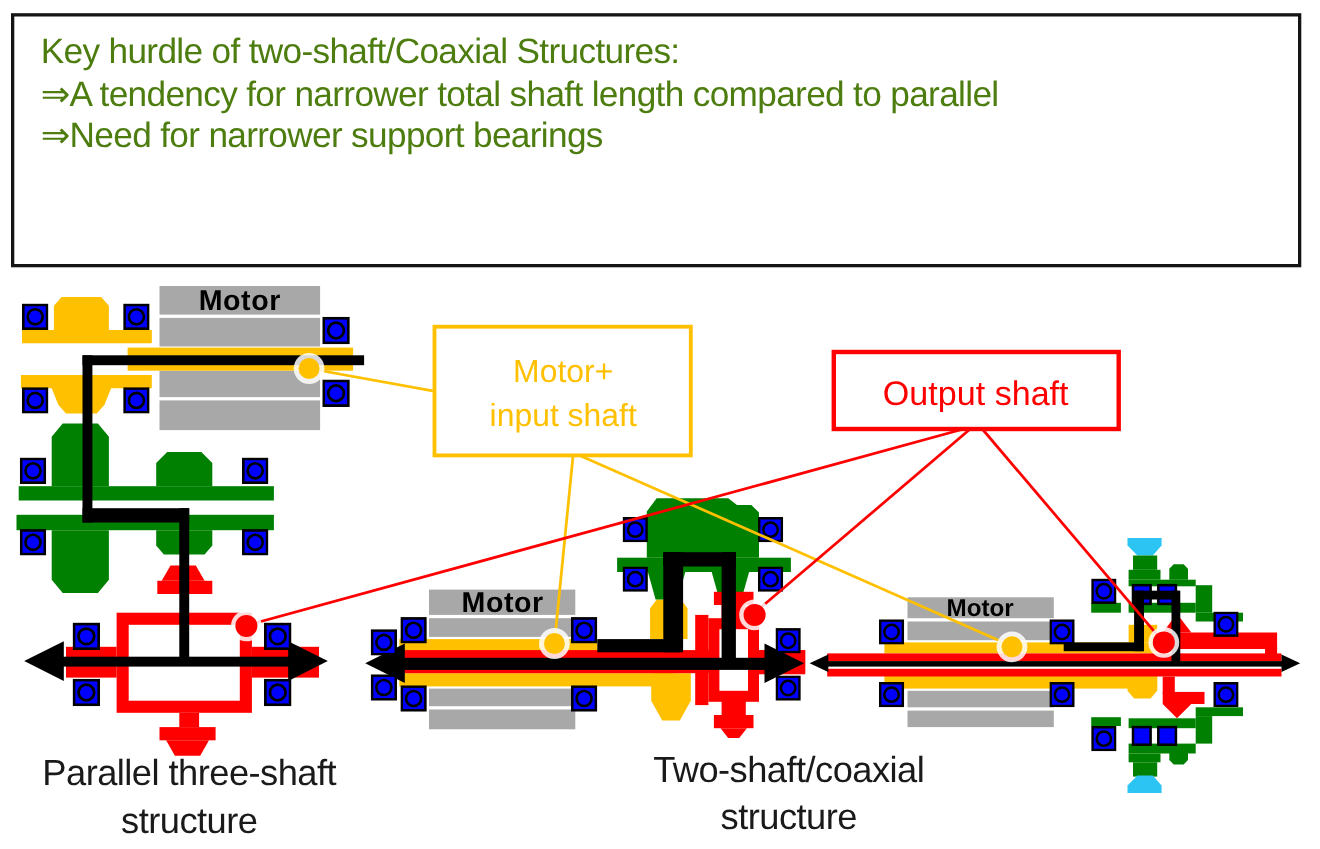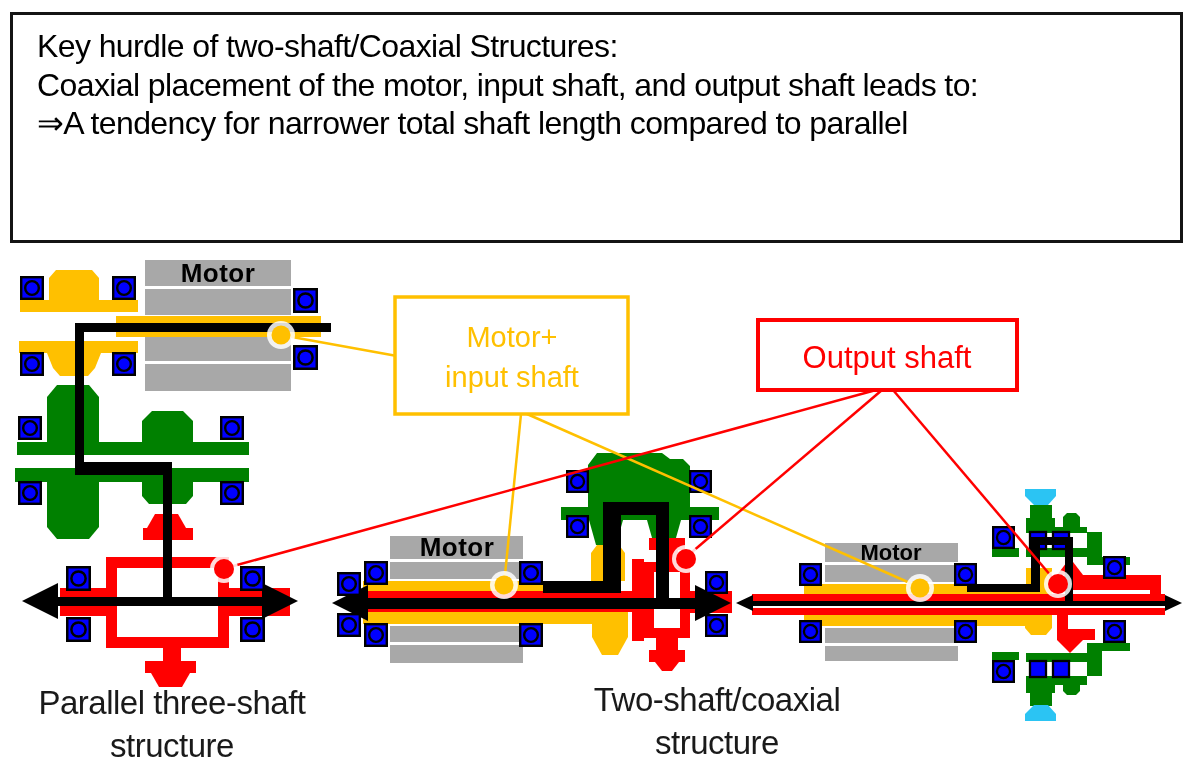--- a/index.html
+++ b/index.html
@@ -1,39 +1,39 @@
 <!DOCTYPE html>
 <html><head>
 <meta charset="utf-8">
 <style>
   html,body{margin:0;padding:0;background:#fff;width:1200px;height:772px;overflow:hidden;}
   body{position:relative;font-family:"Liberation Sans",sans-serif;}
   .header-box{
     position:absolute;left:10px;top:12px;width:1173px;height:231px;
     border:3px solid #141414;box-sizing:border-box;
     padding:12px 8px 0 24px;
-    font-size:32px;line-height:38.5px;letter-spacing:-0.6px;color:#000000;
+    font-size:32px;line-height:38.5px;letter-spacing:-0.6px;color:#4d7c0f;
   }
   .header-box .hline{white-space:nowrap;}
   .header-box .indent{padding-left:24px;}
   svg{position:absolute;left:0;top:0;}
   text{font-family:"Liberation Sans",sans-serif;}
   .motor-label{font-weight:bold;fill:#000;font-size:26px;letter-spacing:0.5px;}
   .motor-label-sm{font-weight:bold;fill:#000;font-size:22px;}
   .caption{font-size:33px;fill:#1a1a1a;letter-spacing:-0.5px;}
   .callout-yellow-text{font-size:29px;fill:#FFC000;}
   .callout-red-text{font-size:31px;fill:#FF0000;}
 </style>
 </head>
 <body>
 
 <div class="header-box">
   <div class="hline">Key hurdle of two-shaft/Coaxial Structures:</div>
-  <div class="hline">Coaxial placement of the motor, input shaft, and output shaft leads to:</div>
   <div class="hline">⇒A tendency for narrower total shaft length compared to parallel</div>
+  <div class="hline">⇒Need for narrower support bearings</div>
 </div>
 
 <svg width="1200" height="772" viewBox="0 0 1200 772">
   <defs>
     <symbol id="bearing" viewBox="0 0 26 26">
       <rect x="1.3" y="1.3" width="23.4" height="23.4" fill="#0000FF" stroke="#000" stroke-width="2.6"></rect>
       <circle cx="13" cy="13" r="7.4" fill="none" stroke="#000" stroke-width="2.6"></circle>
     </symbol>
   </defs>
 

